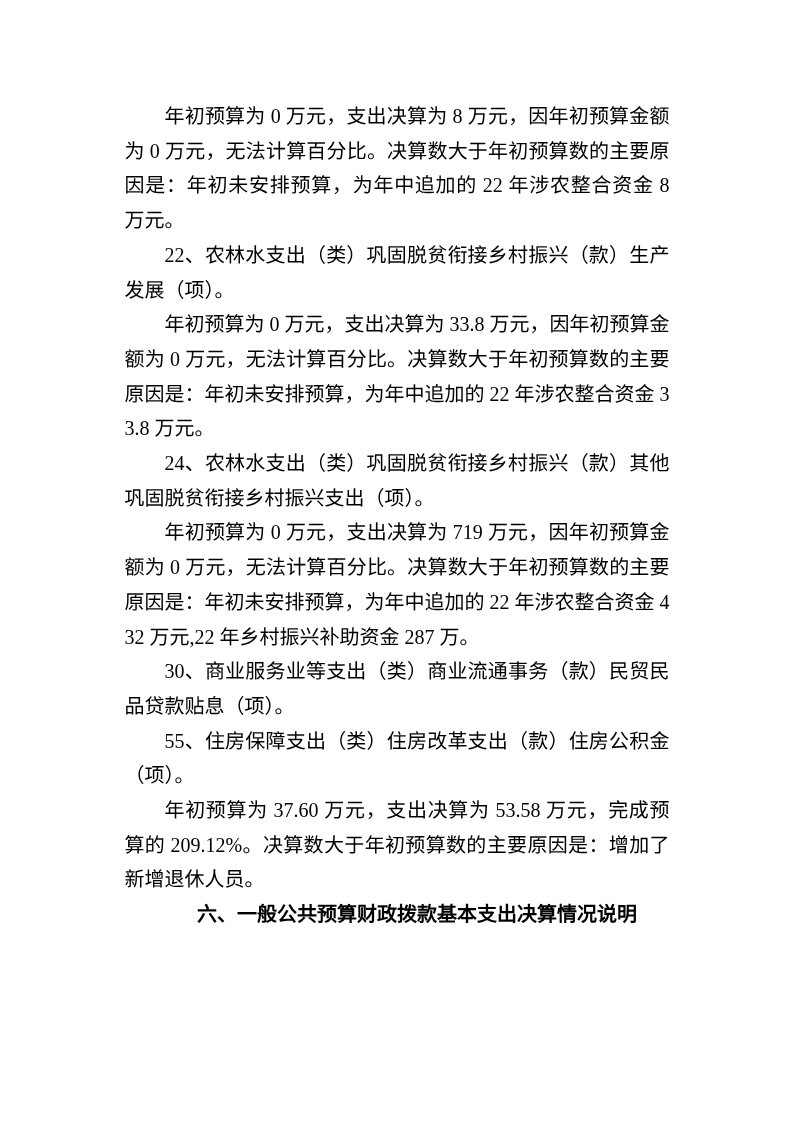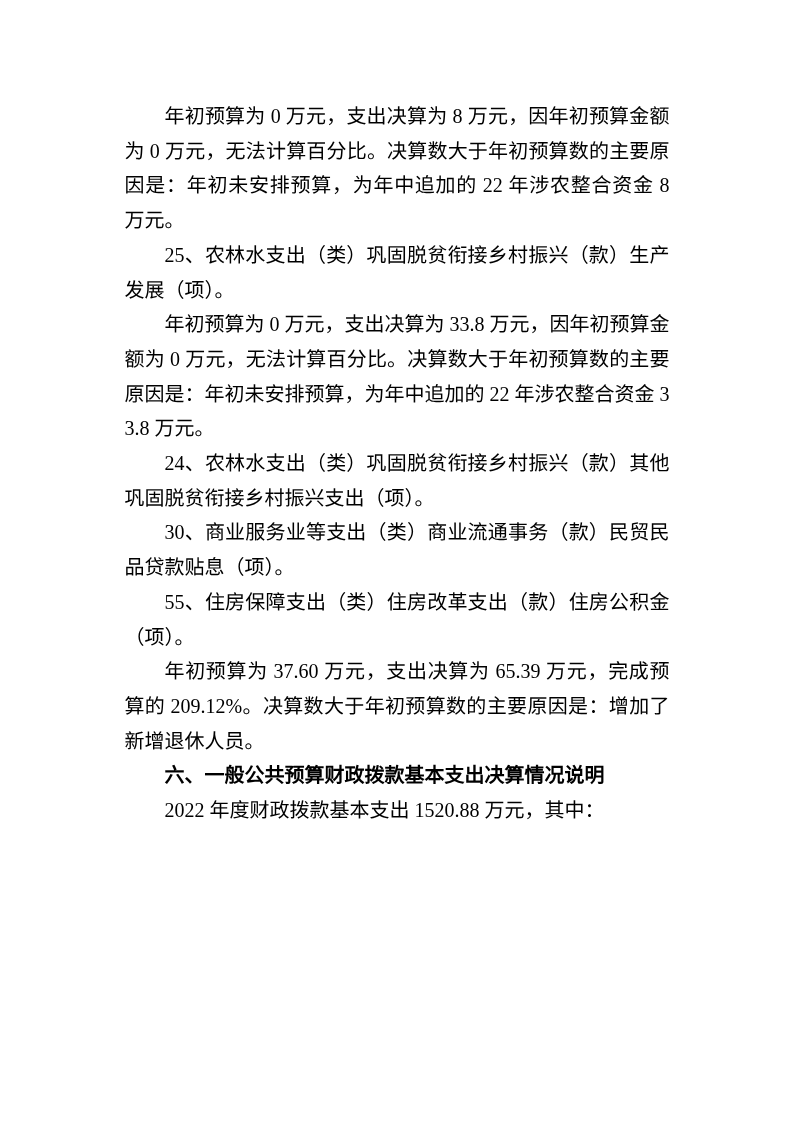--- a/index.html
+++ b/index.html
@@ -25,29 +25,29 @@
     margin: 0;
     padding: 0;
     text-indent: 2em;
     text-align: justify;
     text-justify: inter-character;
     word-break: break-all;
   }
   p.heading {
     font-family: "Liberation Sans", "DejaVu Sans", sans-serif;
     font-weight: bold;
-    text-align: left;
+    text-align: center;
   }
 </style>
 </head>
 <body>
 
 <div class="page">
   <p class="para">年初预算为 0 万元，支出决算为 8 万元，因年初预算金额为 0 万元，无法计算百分比。决算数大于年初预算数的主要原因是：年初未安排预算，为年中追加的 22 年涉农整合资金 8 万元。</p>
-  <p class="para">25、农林水支出（类）巩固脱贫衔接乡村振兴（款）生产发展（项）。</p>
+  <p class="para">22、农林水支出（类）巩固脱贫衔接乡村振兴（款）生产发展（项）。</p>
   <p class="para">年初预算为 0 万元，支出决算为 33.8 万元，因年初预算金额为 0 万元，无法计算百分比。决算数大于年初预算数的主要原因是：年初未安排预算，为年中追加的 22 年涉农整合资金 33.8 万元。</p>
   <p class="para">24、农林水支出（类）巩固脱贫衔接乡村振兴（款）其他巩固脱贫衔接乡村振兴支出（项）。</p>
+  <p class="para">年初预算为 0 万元，支出决算为 719 万元，因年初预算金额为 0 万元，无法计算百分比。决算数大于年初预算数的主要原因是：年初未安排预算，为年中追加的 22 年涉农整合资金 432 万元,22 年乡村振兴补助资金 287 万。</p>
   <p class="para">30、商业服务业等支出（类）商业流通事务（款）民贸民品贷款贴息（项）。</p>
   <p class="para">55、住房保障支出（类）住房改革支出（款）住房公积金（项）。</p>
-  <p class="para">年初预算为 37.60 万元，支出决算为 65.39 万元，完成预算的 209.12%。决算数大于年初预算数的主要原因是：增加了新增退休人员。</p>
+  <p class="para">年初预算为 37.60 万元，支出决算为 53.58 万元，完成预算的 209.12%。决算数大于年初预算数的主要原因是：增加了新增退休人员。</p>
   <p class="para heading">六、一般公共预算财政拨款基本支出决算情况说明</p>
-  <p class="para">2022 年度财政拨款基本支出 1520.88 万元，其中：</p>
 </div>
 
 </body></html>

